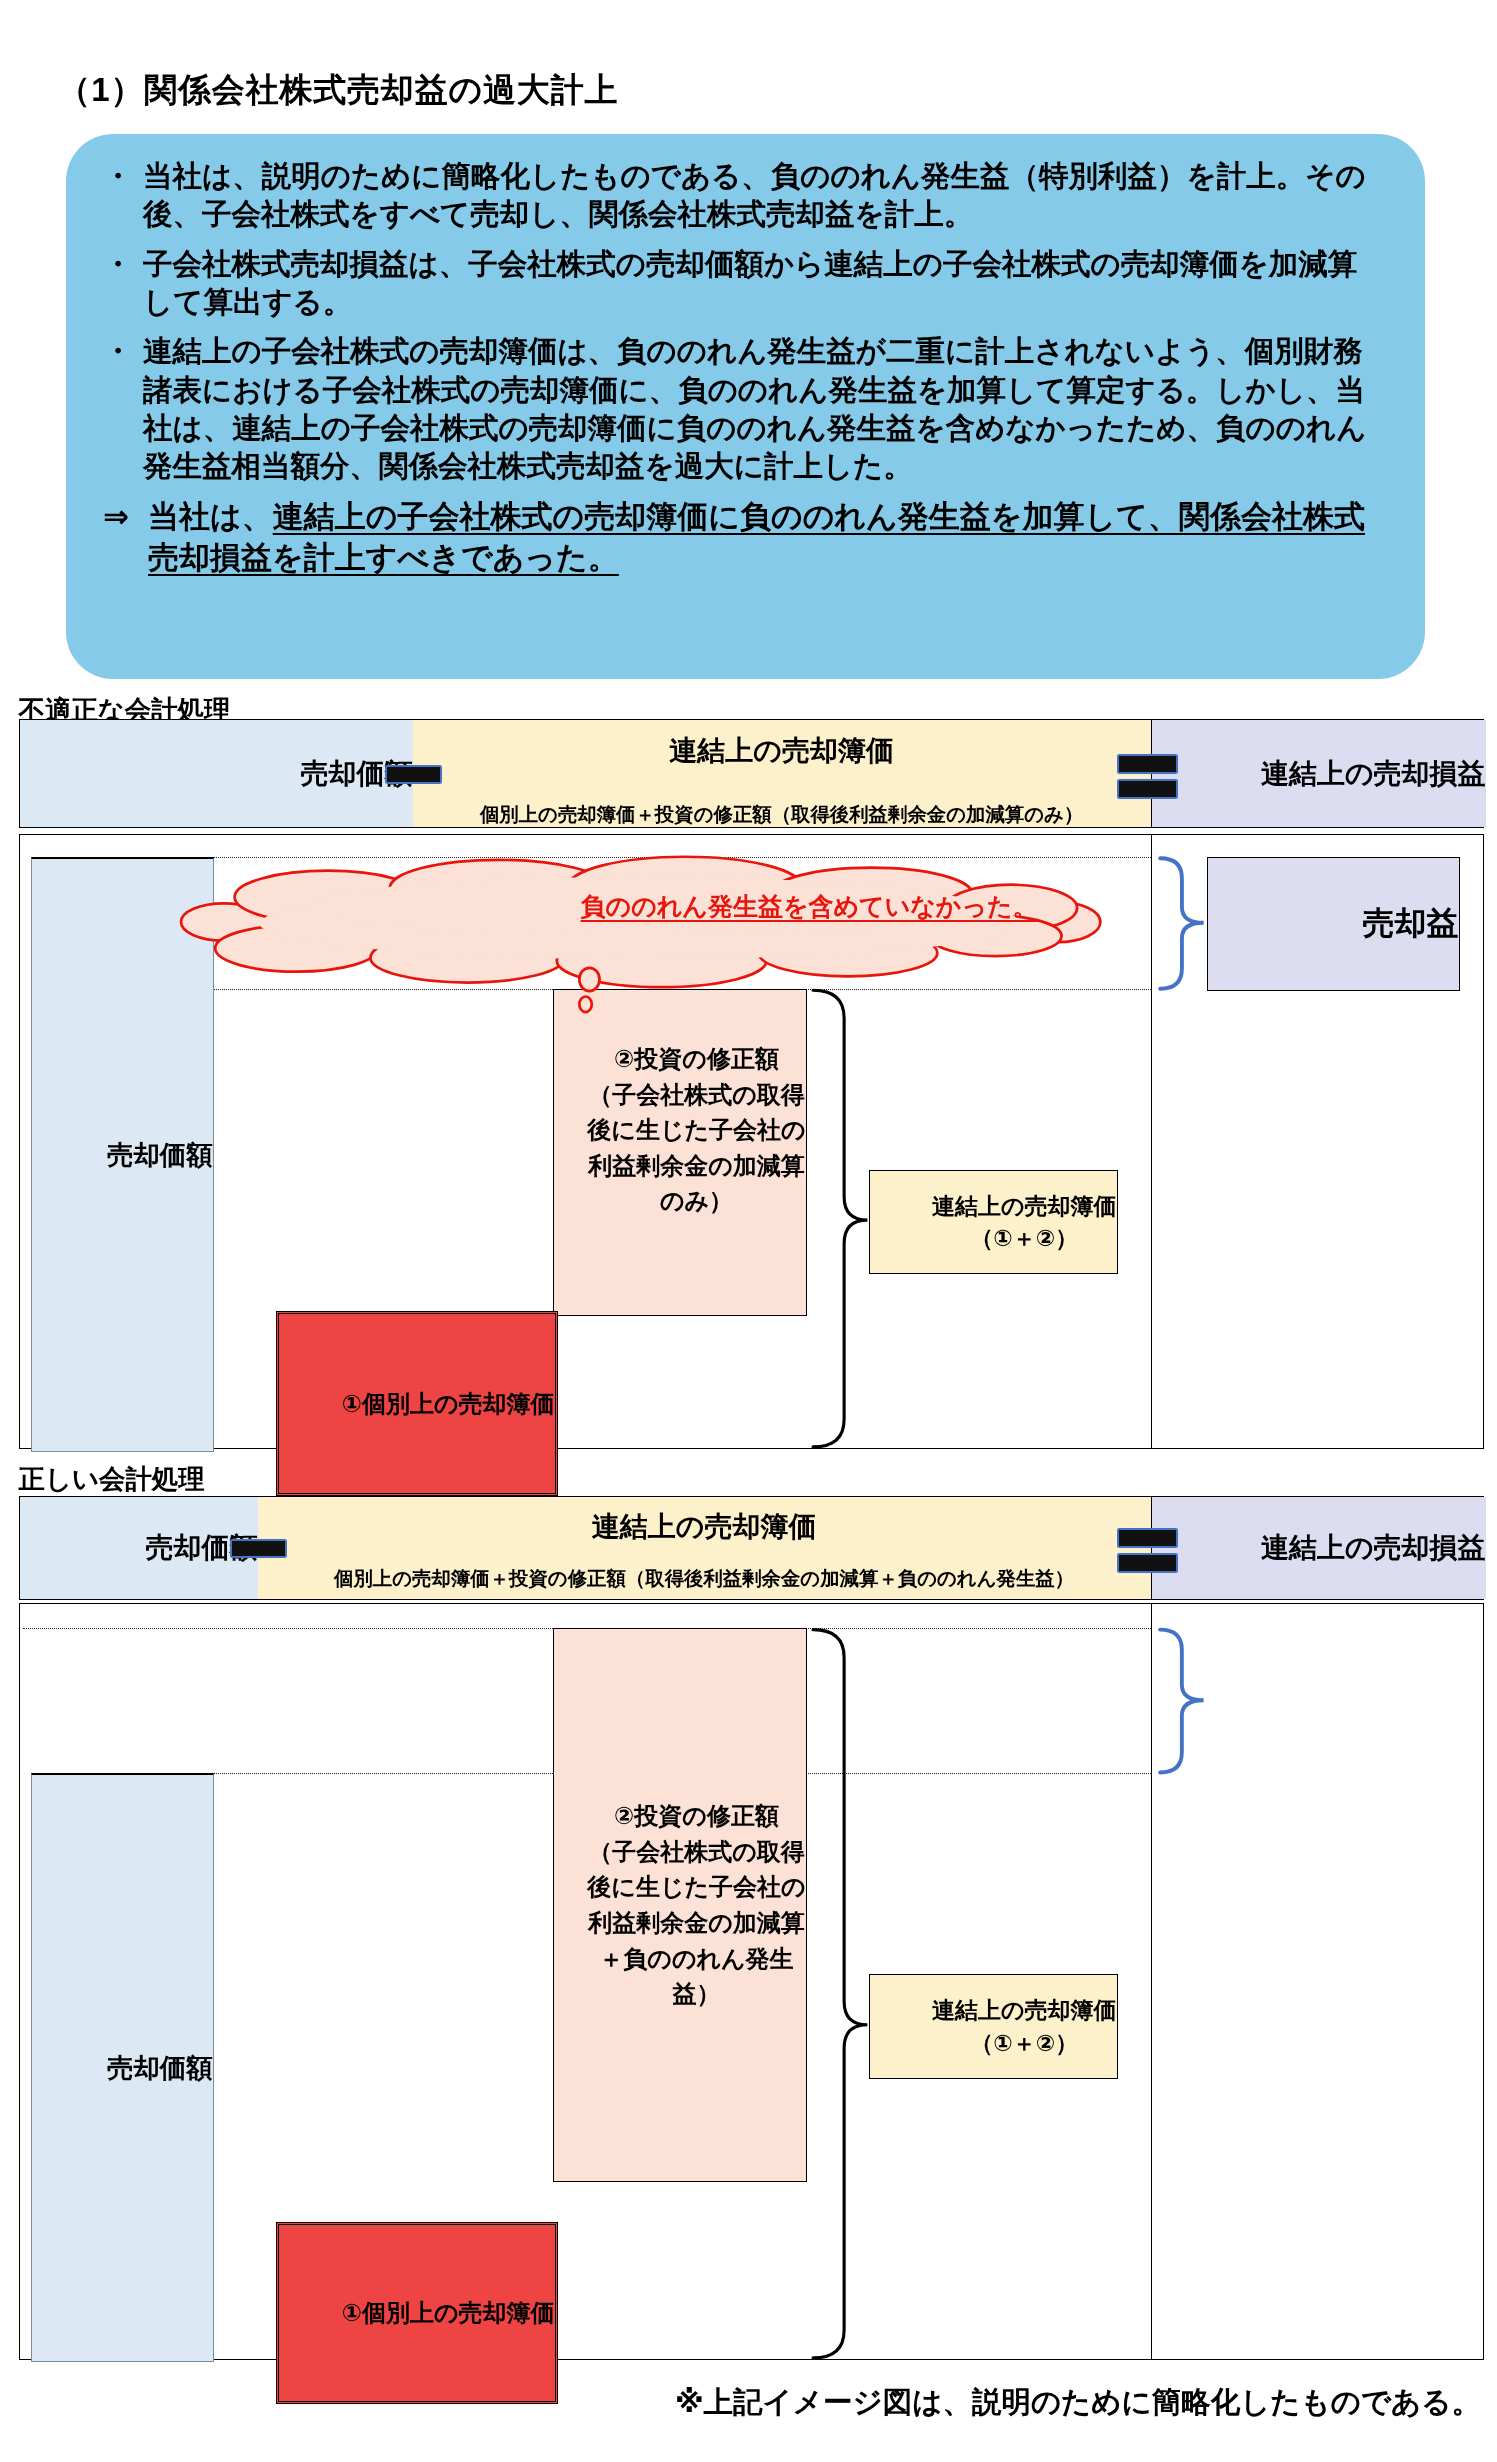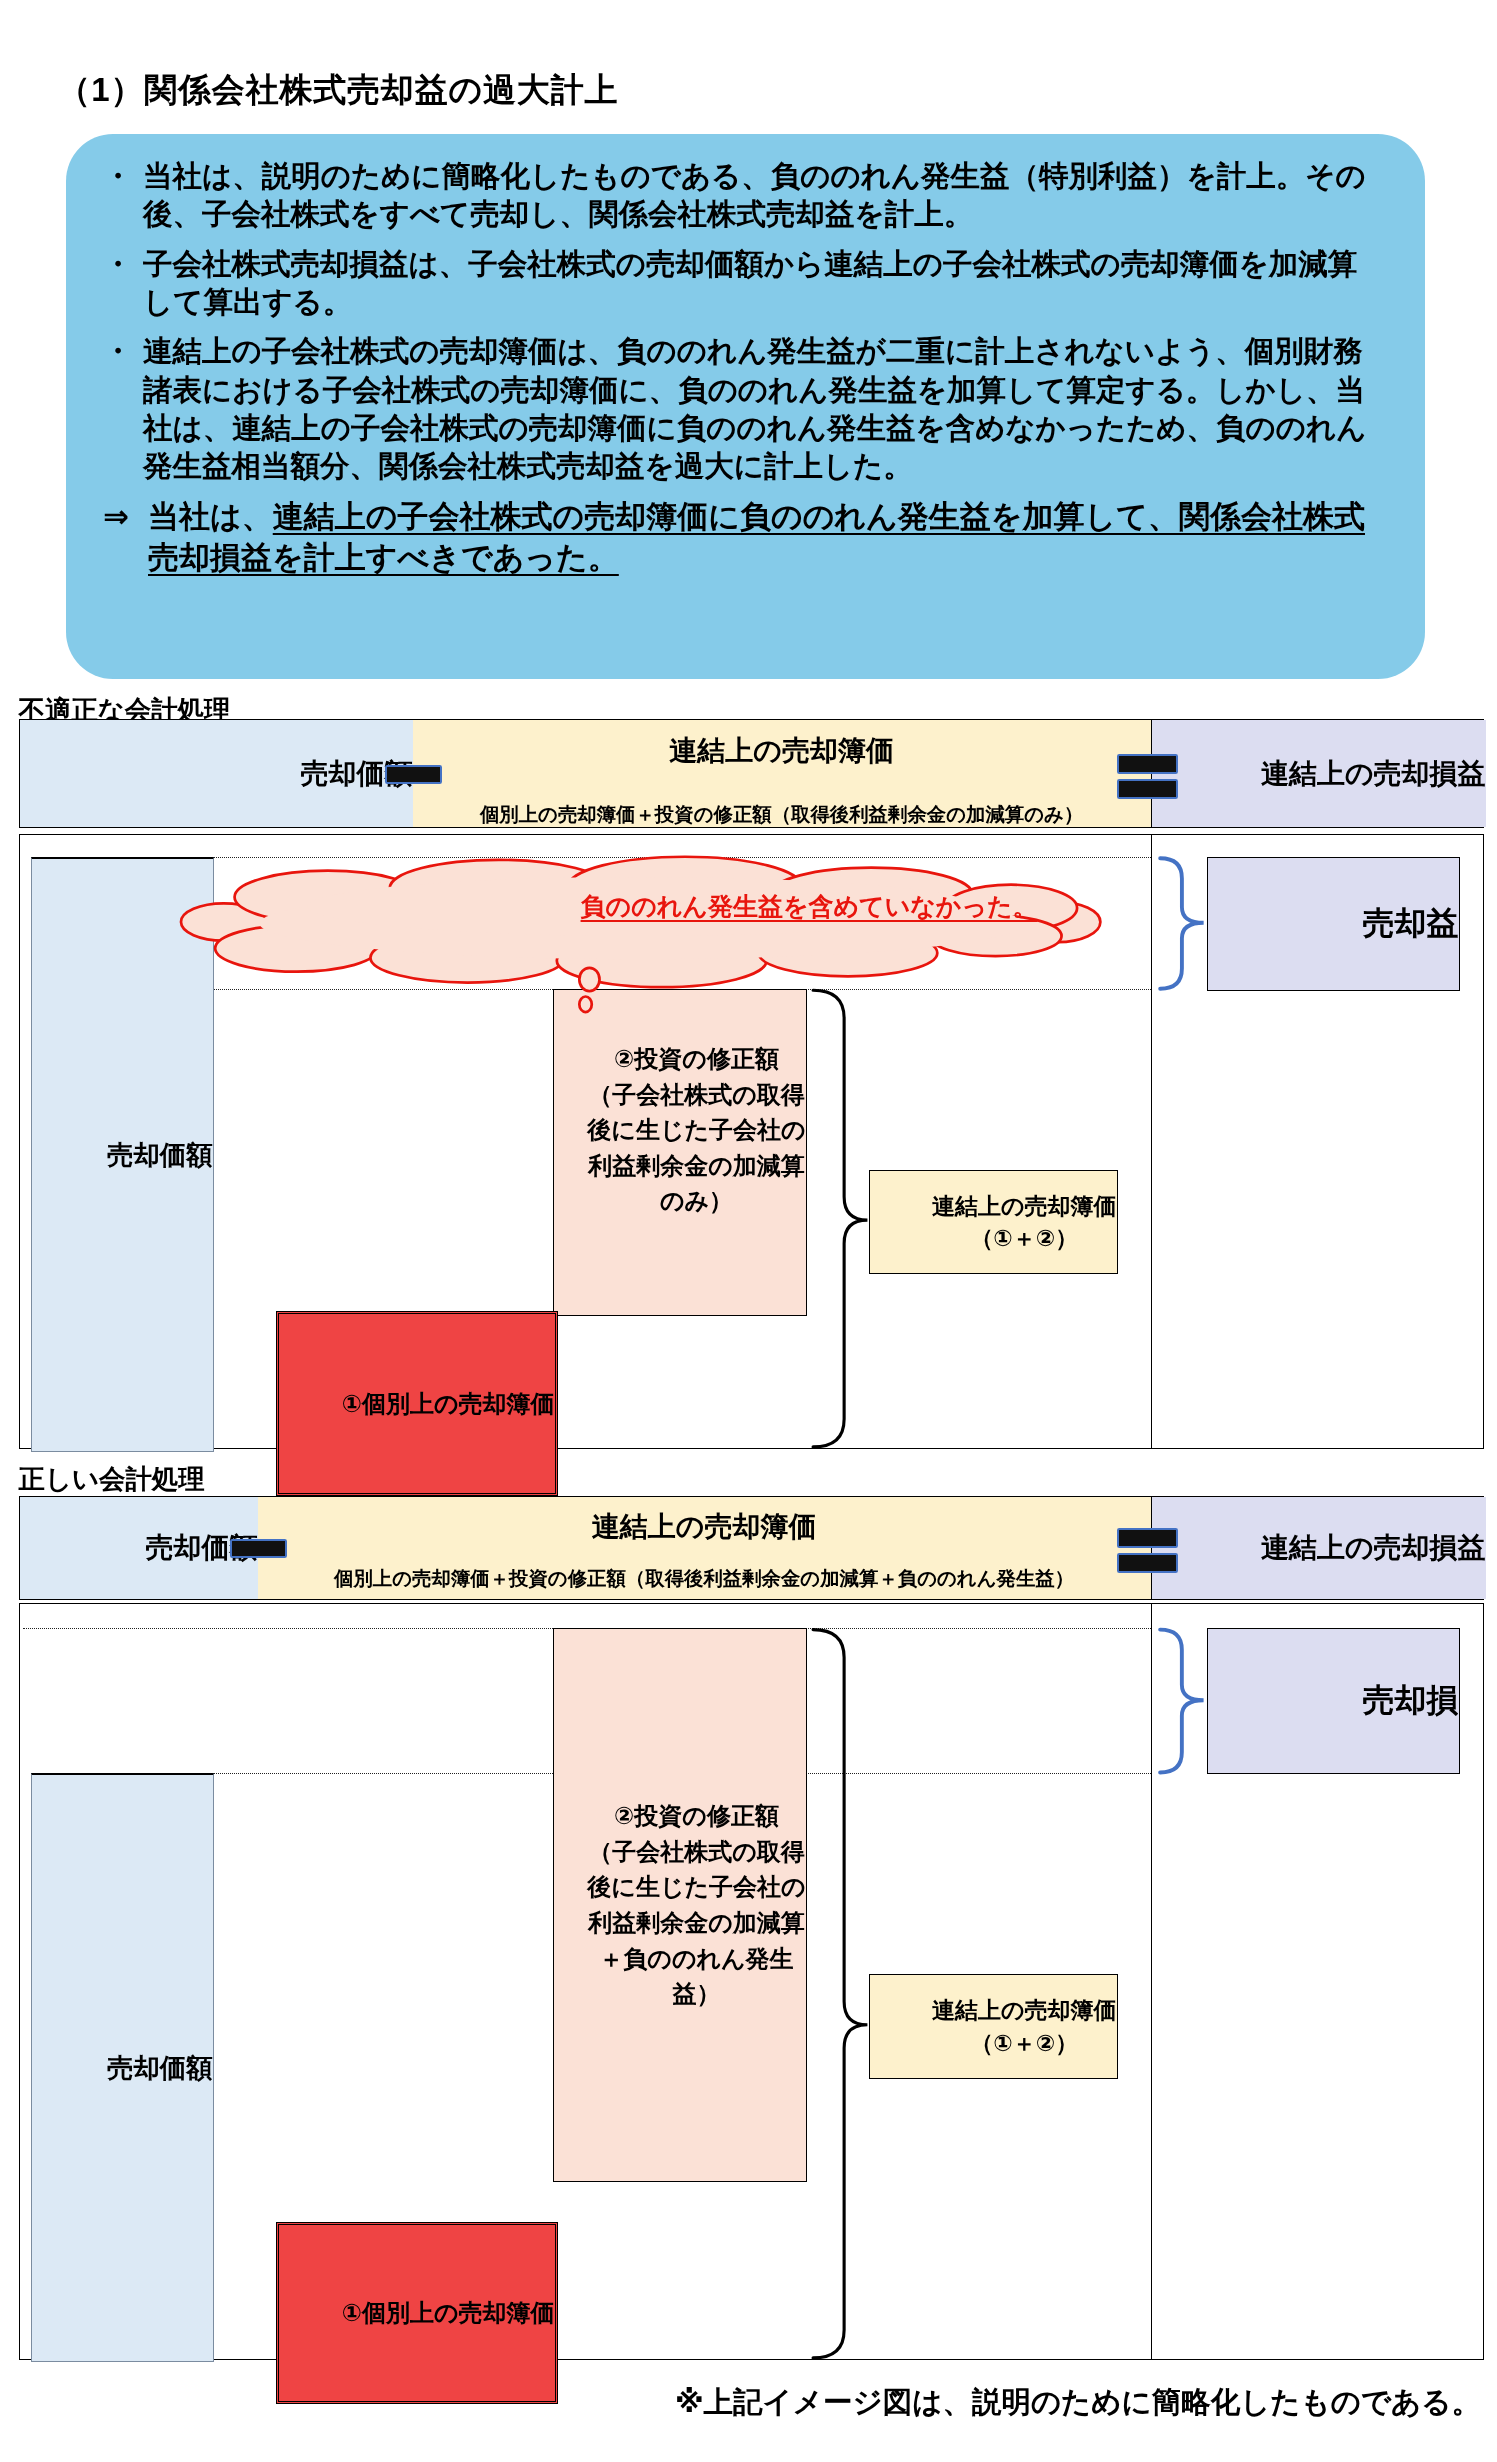--- a/index.html
+++ b/index.html
@@ -188,23 +188,20 @@
 ＋負ののれん発生
 益）</span>
     </div>
     <div class="whitebox ctr" style="left:256px;top:576px;width:276px;height:176px;">
       <span>①個別上の売却簿価</span>
     </div>
     <div class="sumbox ctr pre" style="left:849px;top:370px;width:247px;height:103px;">
       <span class="pre">連結上の売却簿価
 （①＋②）</span>
     </div>
-    <div class="resbox ctr" style="left:1187px;top:24px;width:251px;height:144px;">
-      <span>売却損</span>
-    </div>
 
     <svg class="overlay" width="1465" height="757" viewBox="0 0 1886 975">
       <path d="M1021,33 Q1061,33 1061,69 L1061,512 Q1061,542 1091,542 Q1061,542 1061,572 L1061,935 Q1061,971 1021,971" fill="none" stroke="#000" stroke-width="4" stroke-linecap="round"></path>
       <path d="M1468,33 Q1496,33 1496,59 L1496,104 Q1496,124 1524,124 Q1496,124 1496,144 L1496,191 Q1496,217 1468,217" fill="none" stroke="#4472C4" stroke-width="5" stroke-linecap="round"></path>
     </svg>
   </div>
 
   <div class="abs footnote">※上記イメージ図は、説明のために簡略化したものである。</div>
 
 </div>

